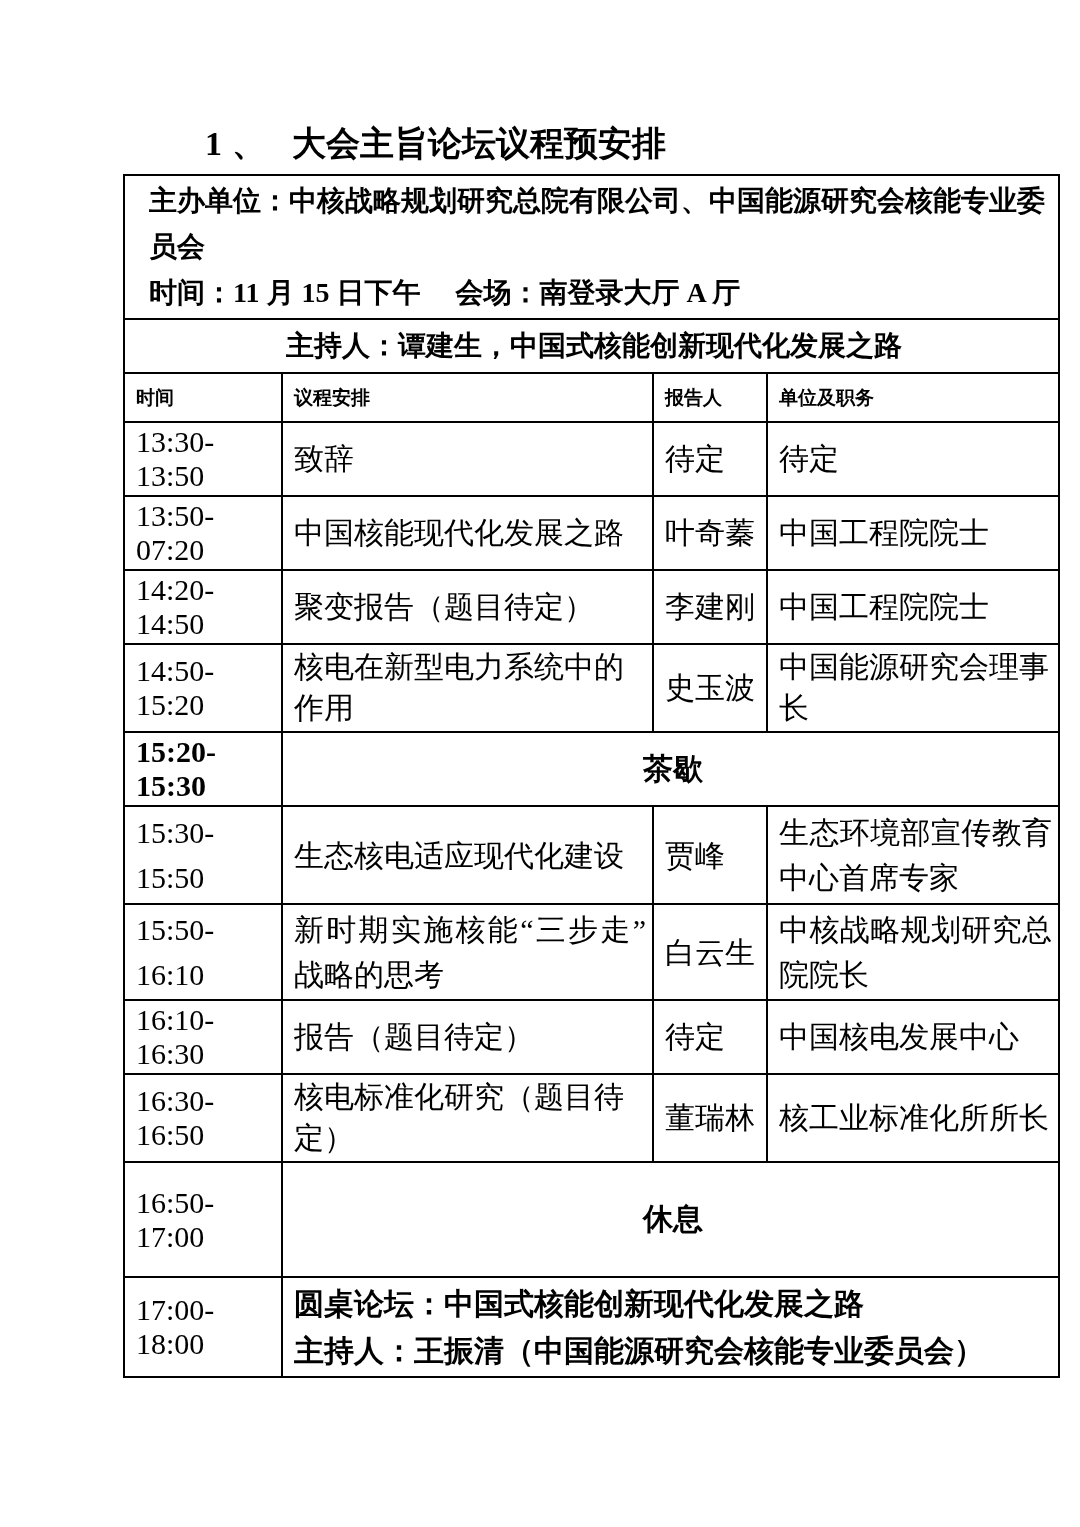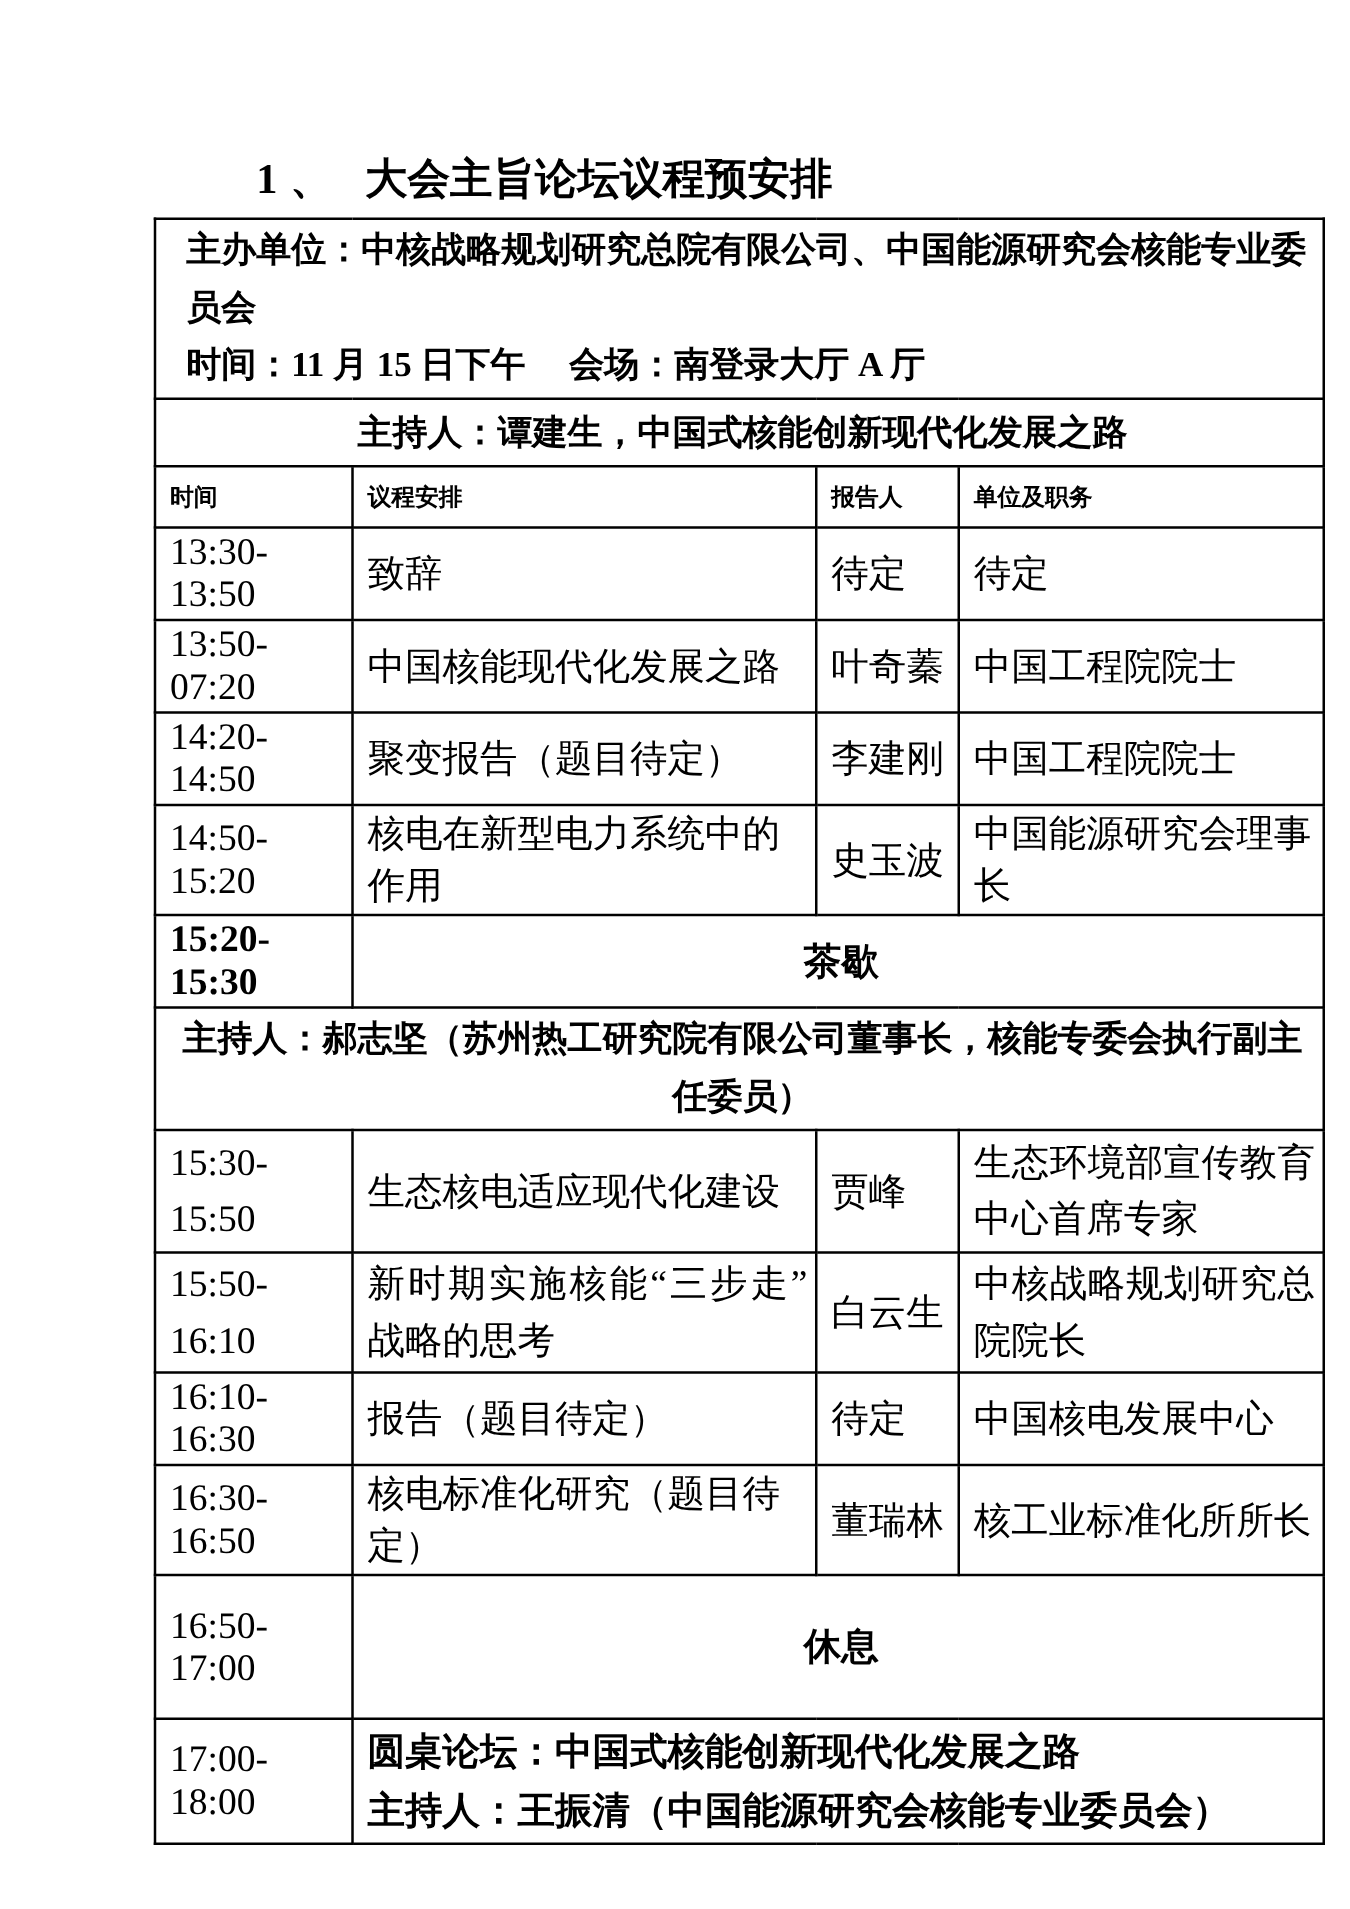--- a/index.html
+++ b/index.html
@@ -130,23 +130,20 @@
         <td>核电在新型电力系统中的作用</td>
         <td>史玉波</td>
         <td>中国能源研究会理事长</td>
       </tr>
 
       <tr class="r-break1">
         <td>15:20-15:30</td>
         <td colspan="3" class="center">茶歇</td>
       </tr>
 
-      <tr class="r-mod2">
-        <td colspan="4">主持人：郝志坚（苏州热工研究院有限公司董事长，核能专委会执行副主任委员）</td>
-      </tr>
 
       <tr class="r-s2a">
         <td>15:30-15:50</td>
         <td class="justify">生态核电适应现代化建设</td>
         <td>贾峰</td>
         <td class="justify">生态环境部宣传教育中心首席专家</td>
       </tr>
       <tr class="r-s2b">
         <td>15:50-16:10</td>
         <td class="justify">新时期实施核能“三步走”战略的思考</td>

